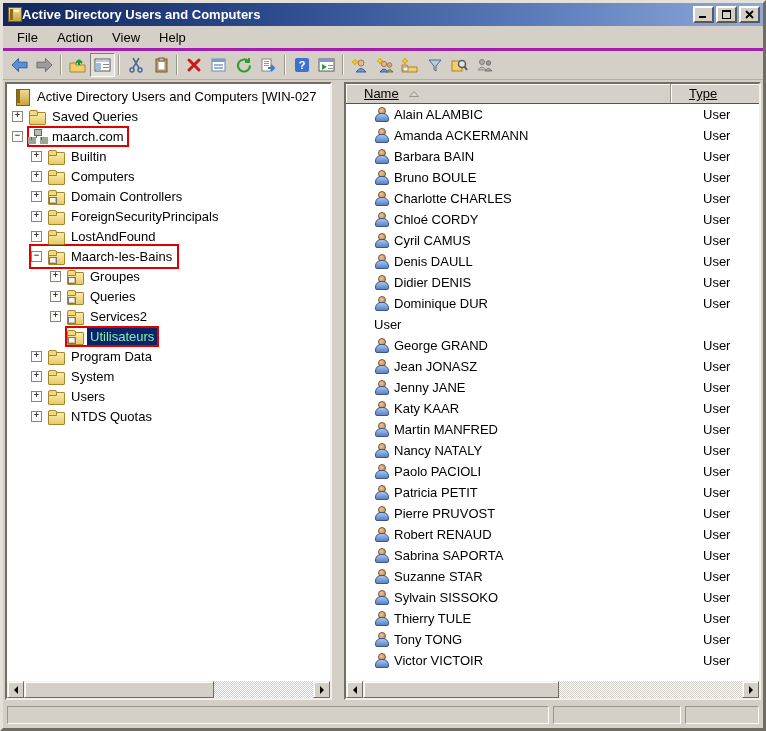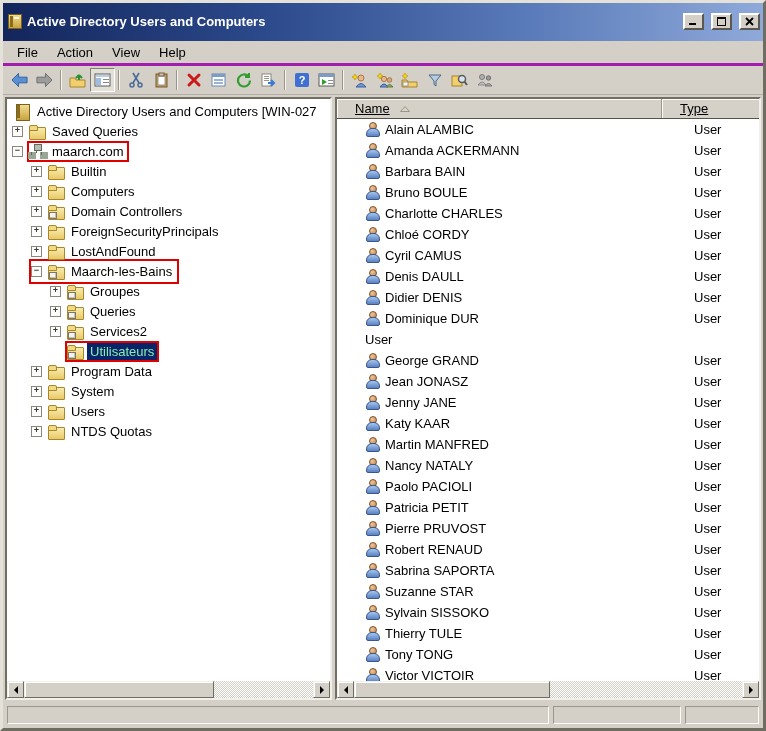--- a/index.html
+++ b/index.html
@@ -9,23 +9,23 @@
   .window {
     position:relative; width:766px; height:731px;
     background:#d4d0c8;
     border:3px solid;
     border-color:#e4e1d8 #6f6d62 #6f6d62 #e4e1d8;
     display:flex; flex-direction:column;
   }
 
   
   .titlebar {
-    height:38px; flex:none;
+    height:23px; flex:none;
     background:linear-gradient(to right,#13265c 0%,#2c4a8c 35%,#5b7cba 70%,#8fa9da 100%);
-    display:flex; align-items:center; padding:0 3px 1px 5px; gap:5px;
+    display:flex; align-items:center; padding:0 3px 1px 5px; 
   }
   .app-icon { width:14px; height:15px; background:linear-gradient(#f0dc92,#c9a33d); border:1px solid #7a611c; position:relative; flex:none; }
   .app-icon::before { content:""; position:absolute; left:1px; top:1px; bottom:1px; width:3px; background:#8a6d1f; }
   .app-icon::after { content:""; position:absolute; right:2px; top:2px; width:5px; height:2px; background:#fff8e0; }
   .titletext { color:#fff; font-weight:bold; font-size:13px; flex:1; white-space:nowrap; overflow:hidden; }
   .win-btn {
     width:21px; height:17px; flex:none; margin-left:2px;
     background:#d4d0c8; border:2px solid; border-color:#fff #5a5850 #5a5850 #fff;
     display:flex; align-items:center; justify-content:center; padding:0;
   }
@@ -34,21 +34,21 @@
   .menubar { height:25px; flex:none; display:flex; align-items:center; padding-left:5px; border-bottom:3px solid #a21caf; background:#d4d0c8; }
   .menu-item { padding:4px 10px 4px 9px; cursor:default; }
 
   
   .toolbar { height:29px; flex:none; display:flex; align-items:center; padding:1px 4px; background:#d4d0c8; border-bottom:1px solid #b3afa6; }
   .tb-btn { width:25px; height:24px; background:transparent; border:1px solid transparent; display:flex; align-items:center; justify-content:center; padding:0; flex:none; }
   .tb-btn.pressed { border-color:#828075 #fff #fff #828075; background:#e3e0d8; }
   .tb-sep { width:0; height:20px; border-left:1px solid #9a968a; border-right:1px solid #f6f4ef; margin:0 3px; flex:none; }
 
   
-  .main { flex:1; display:flex; gap:3px; padding:2px; background:#d4d0c8; min-height:0; }
+  .main { flex:1; display:flex; gap:12px; padding:2px; background:#d4d0c8; min-height:0; }
   .pane { background:#fff; border:2px solid; border-color:#716e64 #f2f0ea #f2f0ea #716e64; position:relative; overflow:hidden; }
   .left-pane { width:327px; flex:none; }
   .right-pane { flex:1; }
 
   
   .tree { padding-top:2px; white-space:nowrap; overflow:hidden; height:calc(100% - 17px); }
   .tree-row { height:20px; display:flex; align-items:center; }
   .boxwrap, .iconlabel { display:inline-flex; align-items:center; border:2px solid transparent; }
   .redbox { border-color:#e00000; }
   .toggle {

